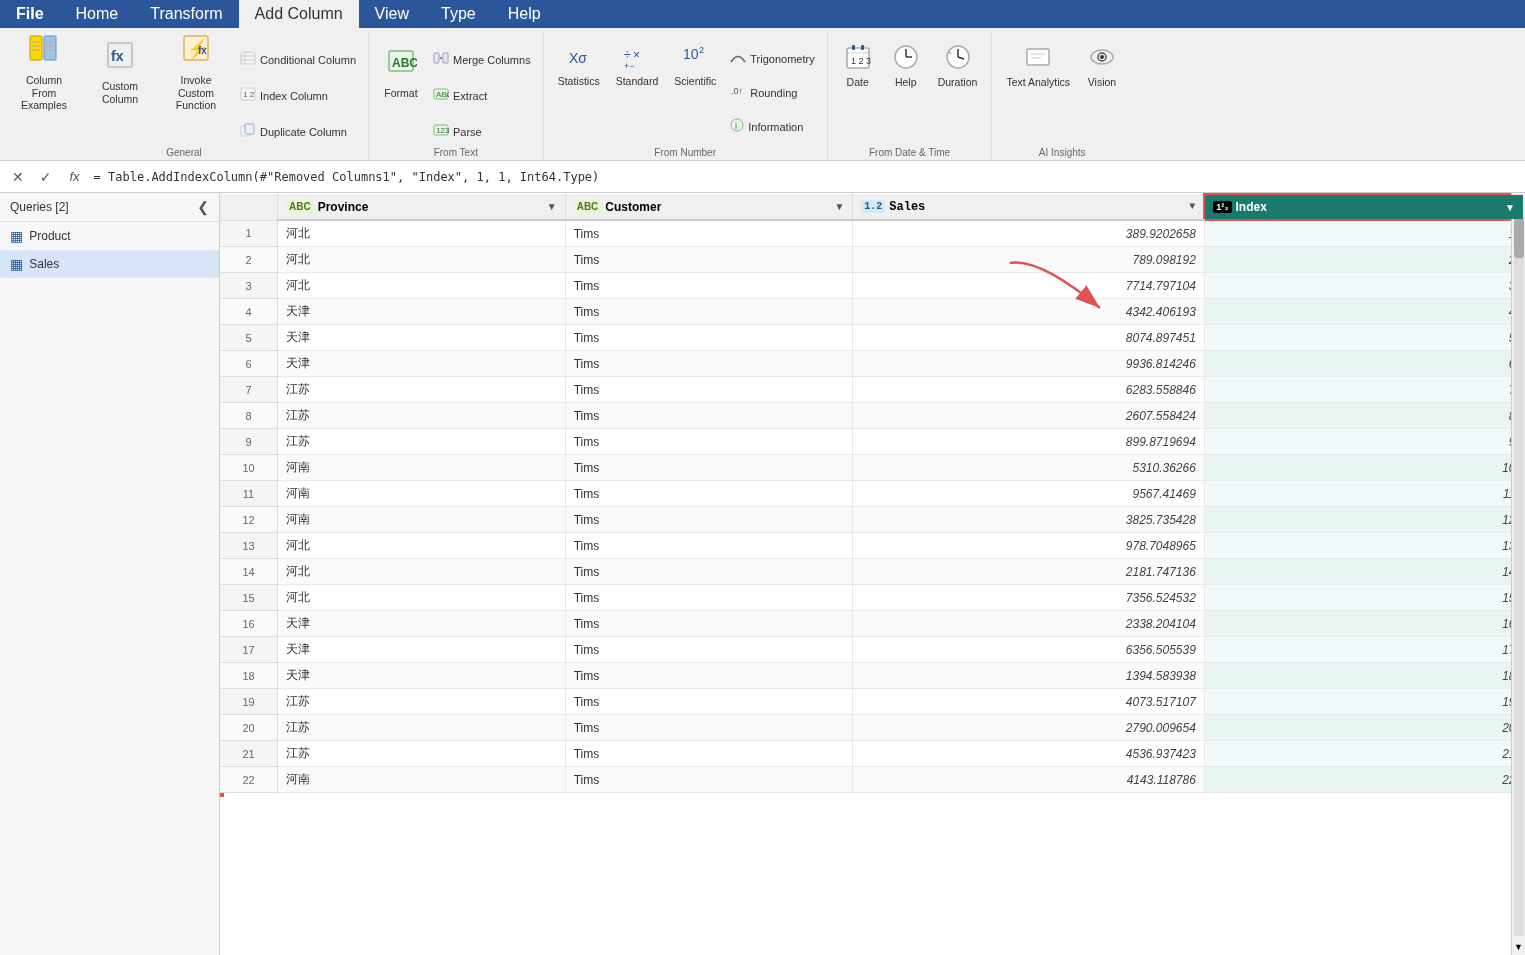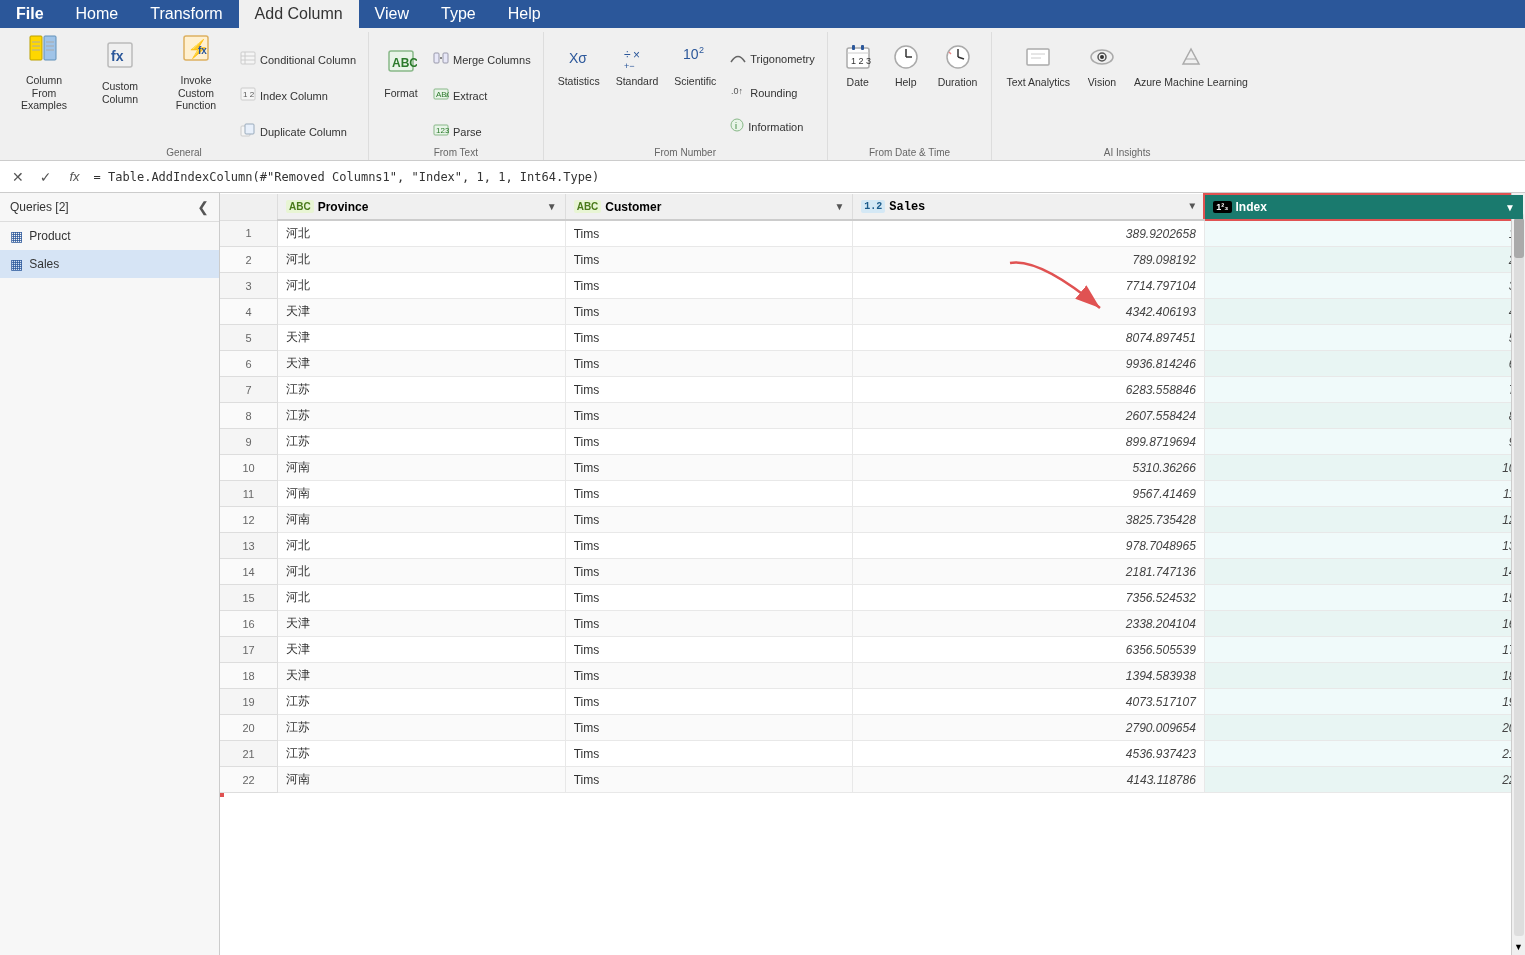--- a/index.html
+++ b/index.html
@@ -567,30 +567,20 @@
       </div>
       <div class="ribbon-btn-medium">
         <div class="btn-icon">
           <svg width="26" height="26" viewBox="0 0 26 26">
               <ellipse cx="13" cy="13" rx="11" ry="7" fill="none" stroke="#aaa" stroke-width="1.5"></ellipse>
               <circle cx="13" cy="13" r="4" fill="none" stroke="#555" stroke-width="1.5"></circle>
               <circle cx="13" cy="13" r="2" fill="#333"></circle>
             </svg>
         </div>
         <div class="btn-label">Vision</div>
-      </div>
-      <div class="ribbon-btn-medium">
-        <div class="btn-icon">
-          <svg width="26" height="26" viewBox="0 0 26 26">
-              <path d="M5 20 L13 5 L21 20 Z" fill="none" stroke="#aaa" stroke-width="1.5"></path>
-              <line x1="8" y1="15" x2="18" y2="15" stroke="#aaa" stroke-width="1"></line>
-            </svg>
-        </div>
-        <div class="btn-label">Azure Machine
-Learning</div>
       </div>
     </div>
     <div class="ribbon-group-label">AI Insights</div>
   </div>
 </div>
 
 <div class="formula-bar">
   <span class="formula-bar-icon">✕</span>
   <span class="formula-bar-icon">✓</span>
   <span class="formula-fx">fx</span>

